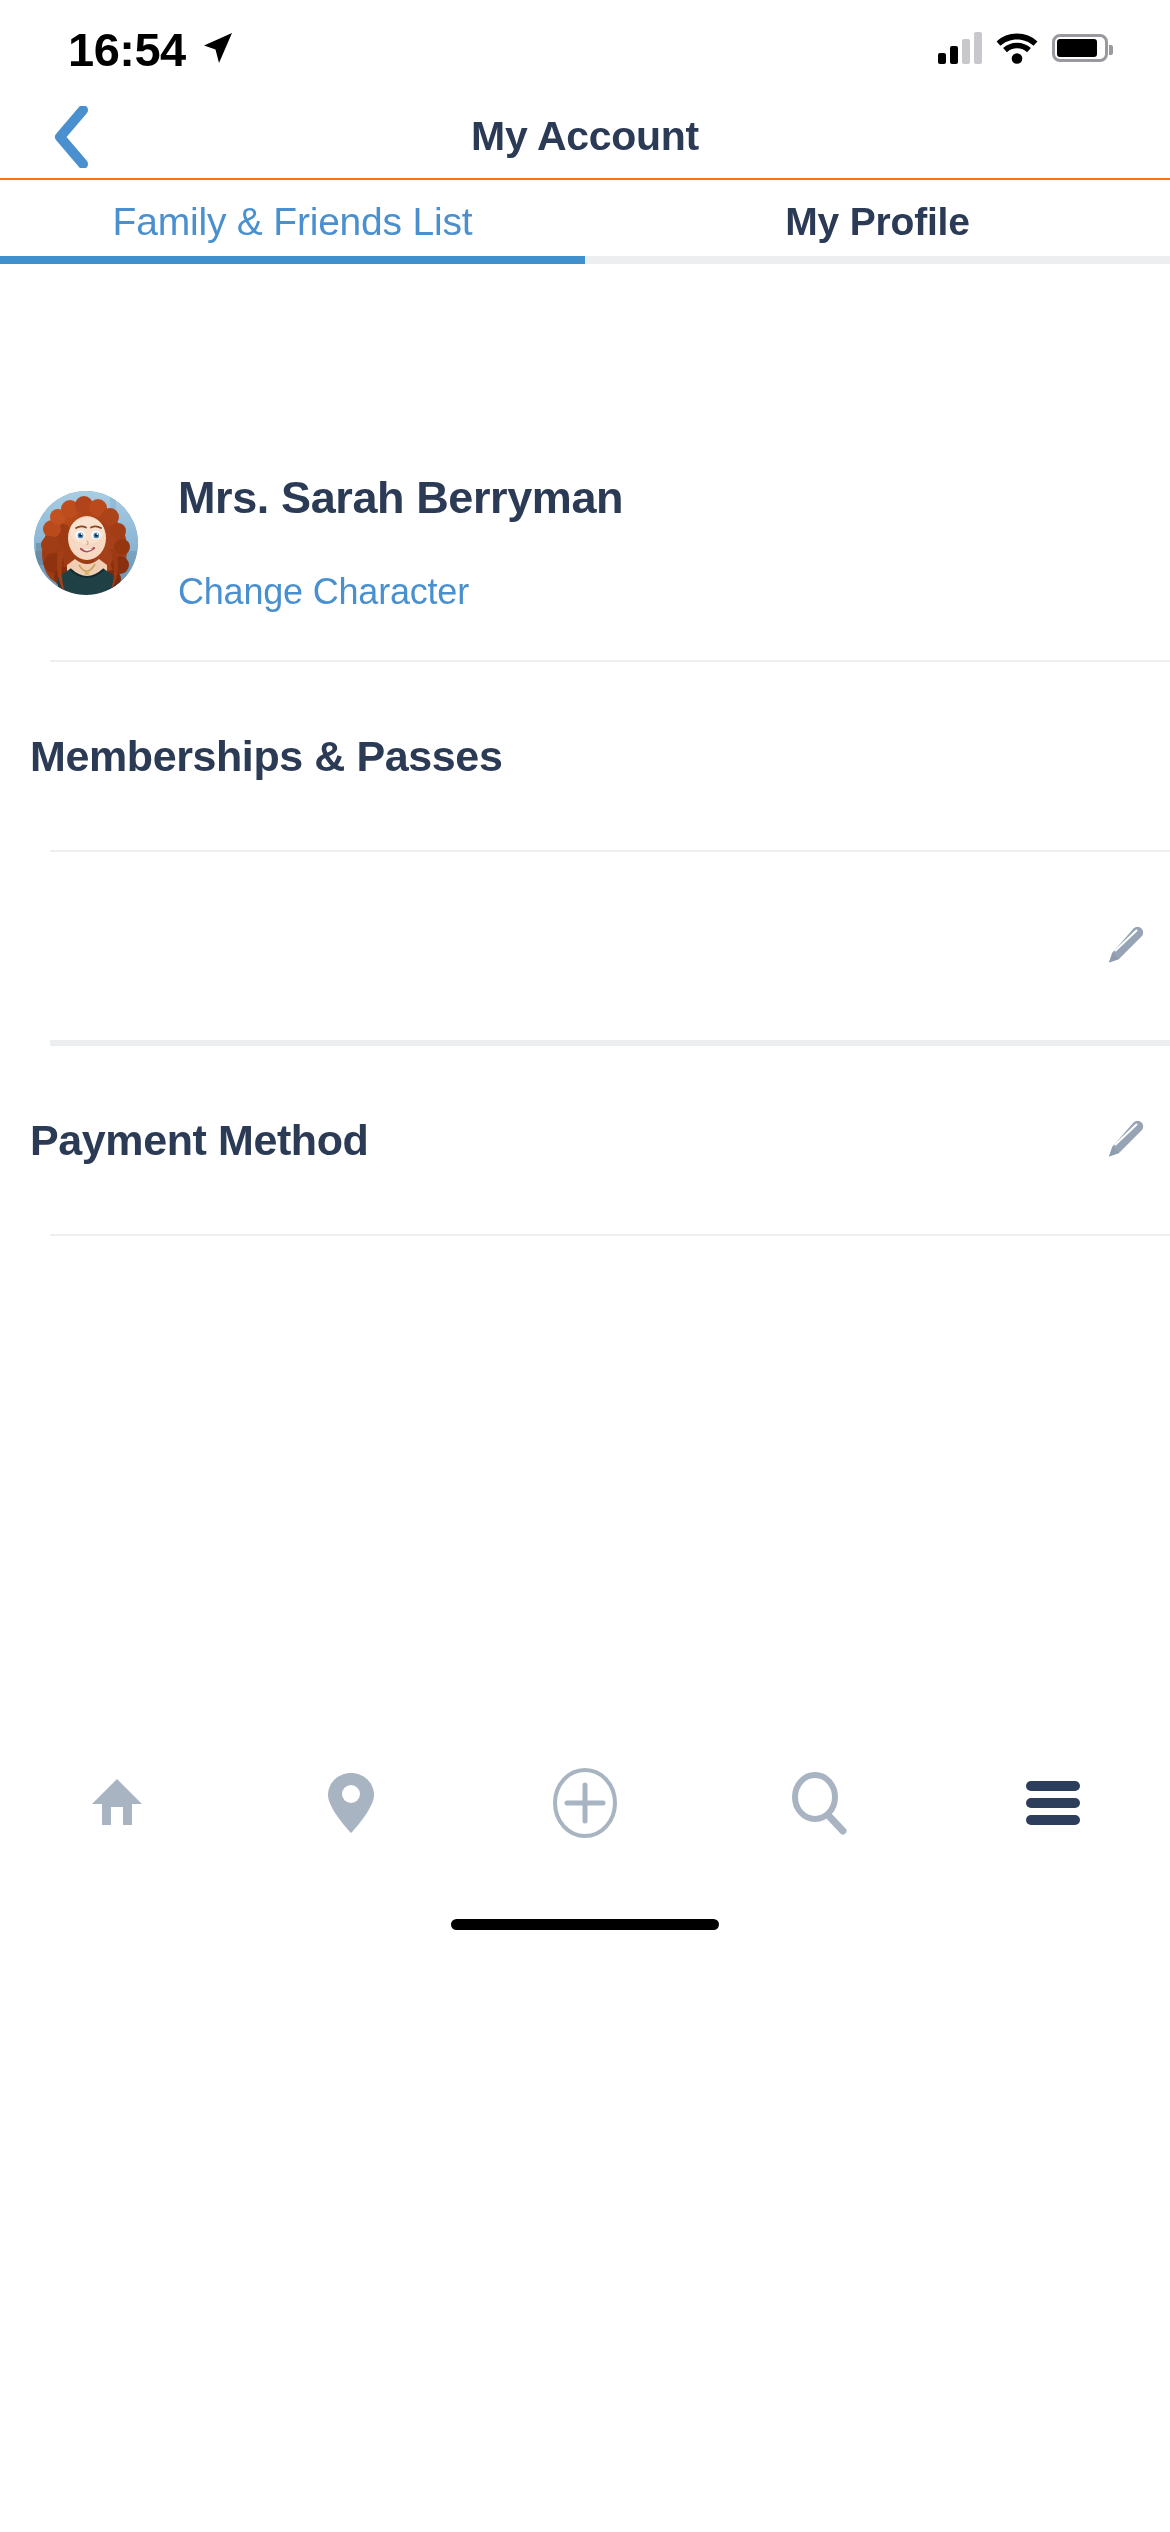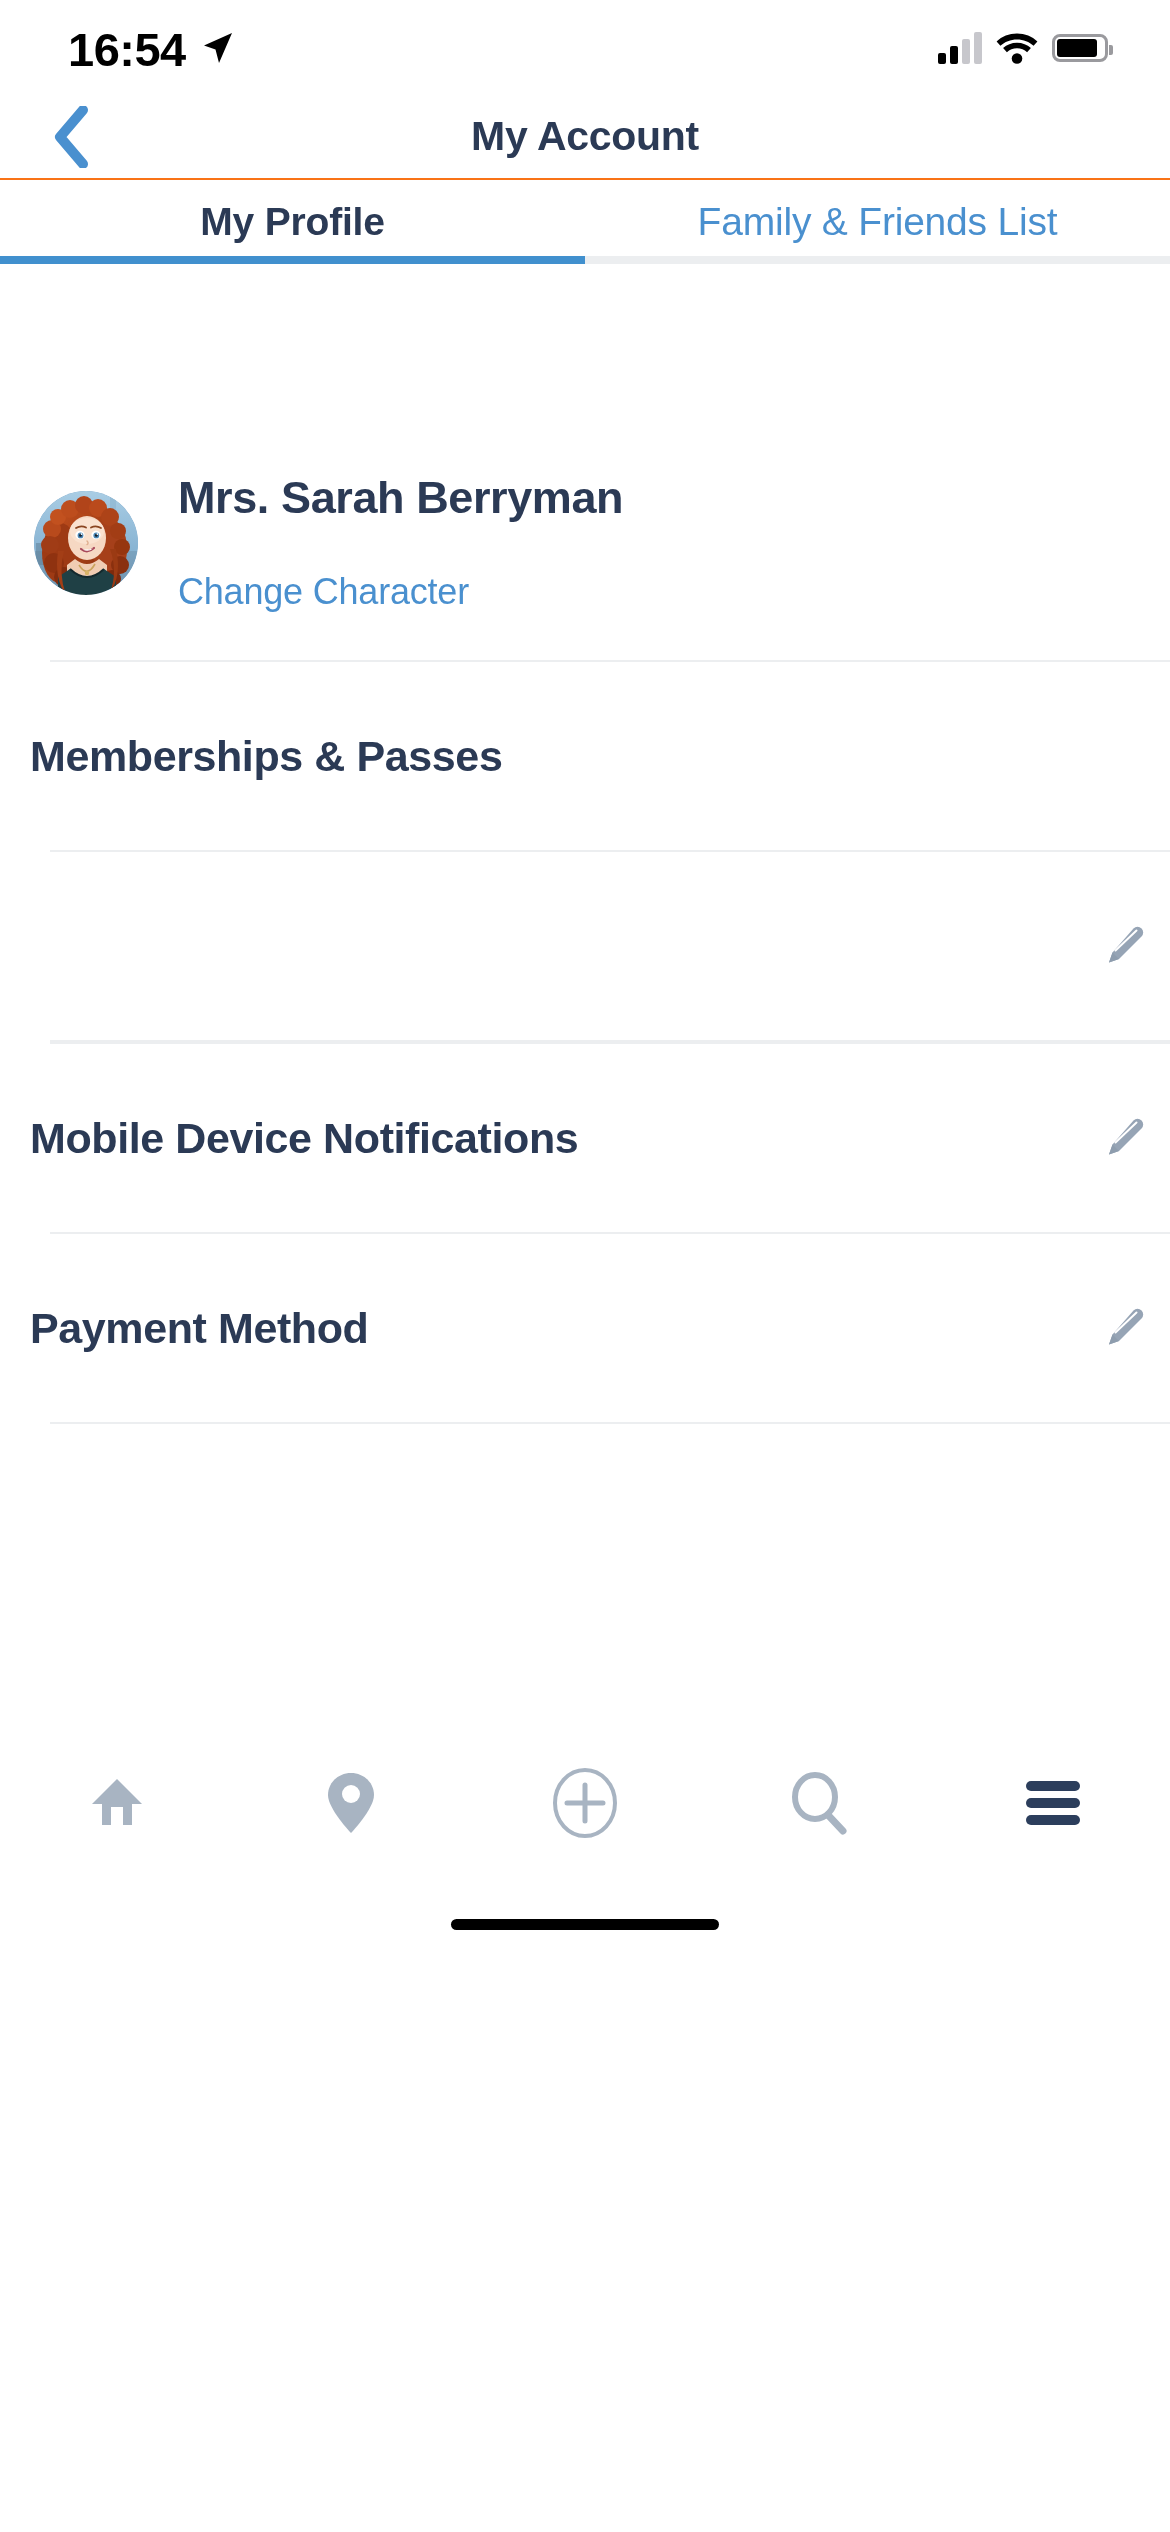--- a/index.html
+++ b/index.html
@@ -277,25 +277,25 @@
   <div class="nav-bar">
     <div class="nav-back">
       <svg width="38" height="62" viewBox="0 0 38 62">
         <path d="M31 4 L8 31 L31 58" stroke="#4a90cf" stroke-width="10" fill="none" stroke-linecap="round" stroke-linejoin="round"></path>
       </svg>
     </div>
     <div class="nav-title">My Account</div>
   </div>
 
   <div class="tabs">
+    <div class="tab inactive">
+      <span class="tab-label">Family &amp; Friends List</span>
+    </div>
     <div class="tab active">
       <span class="tab-label">My Profile</span>
-    </div>
-    <div class="tab inactive">
-      <span class="tab-label">Family &amp; Friends List</span>
     </div>
   </div>
   <div class="tab-underline">
     <div class="fill-active"></div>
     <div class="fill-rest"></div>
   </div>
 
   <div class="profile-row">
     <div class="avatar">
       <svg viewBox="0 0 104 104">
@@ -390,29 +390,20 @@
       <svg class="pencil" viewBox="0 0 44 44">
         <path d="M31.5 4.5 a5.6 5.6 0 0 1 8 8 L17 35 L7 38.5 L10.5 28.5 Z" fill="#96a4b5"></path>
         <path d="M10.5 28.5 L17 35 L7 38.5 Z" fill="#8e9dae"></path>
         <path d="M13.5 26.5 L34.5 6.5" stroke="#ffffff" stroke-width="2" stroke-linecap="round"></path>
       </svg>
     </div>
     <div class="divider"></div>
 
     <div class="divider"></div>
 
-    <div class="menu-row">
-      <span class="menu-label">Mobile Device Notifications</span>
-      <span class="menu-spacer"></span>
-      <svg class="pencil" viewBox="0 0 44 44">
-        <path d="M31.5 4.5 a5.6 5.6 0 0 1 8 8 L17 35 L7 38.5 L10.5 28.5 Z" fill="#96a4b5"></path>
-        <path d="M10.5 28.5 L17 35 L7 38.5 Z" fill="#8e9dae"></path>
-        <path d="M13.5 26.5 L34.5 6.5" stroke="#ffffff" stroke-width="2" stroke-linecap="round"></path>
-      </svg>
-    </div>
     <div class="divider"></div>
 
     <div class="menu-row">
       <span class="menu-label">Payment Method</span>
       <span class="menu-spacer"></span>
       <svg class="pencil" viewBox="0 0 44 44">
         <path d="M31.5 4.5 a5.6 5.6 0 0 1 8 8 L17 35 L7 38.5 L10.5 28.5 Z" fill="#96a4b5"></path>
         <path d="M10.5 28.5 L17 35 L7 38.5 Z" fill="#8e9dae"></path>
         <path d="M13.5 26.5 L34.5 6.5" stroke="#ffffff" stroke-width="2" stroke-linecap="round"></path>
       </svg>

